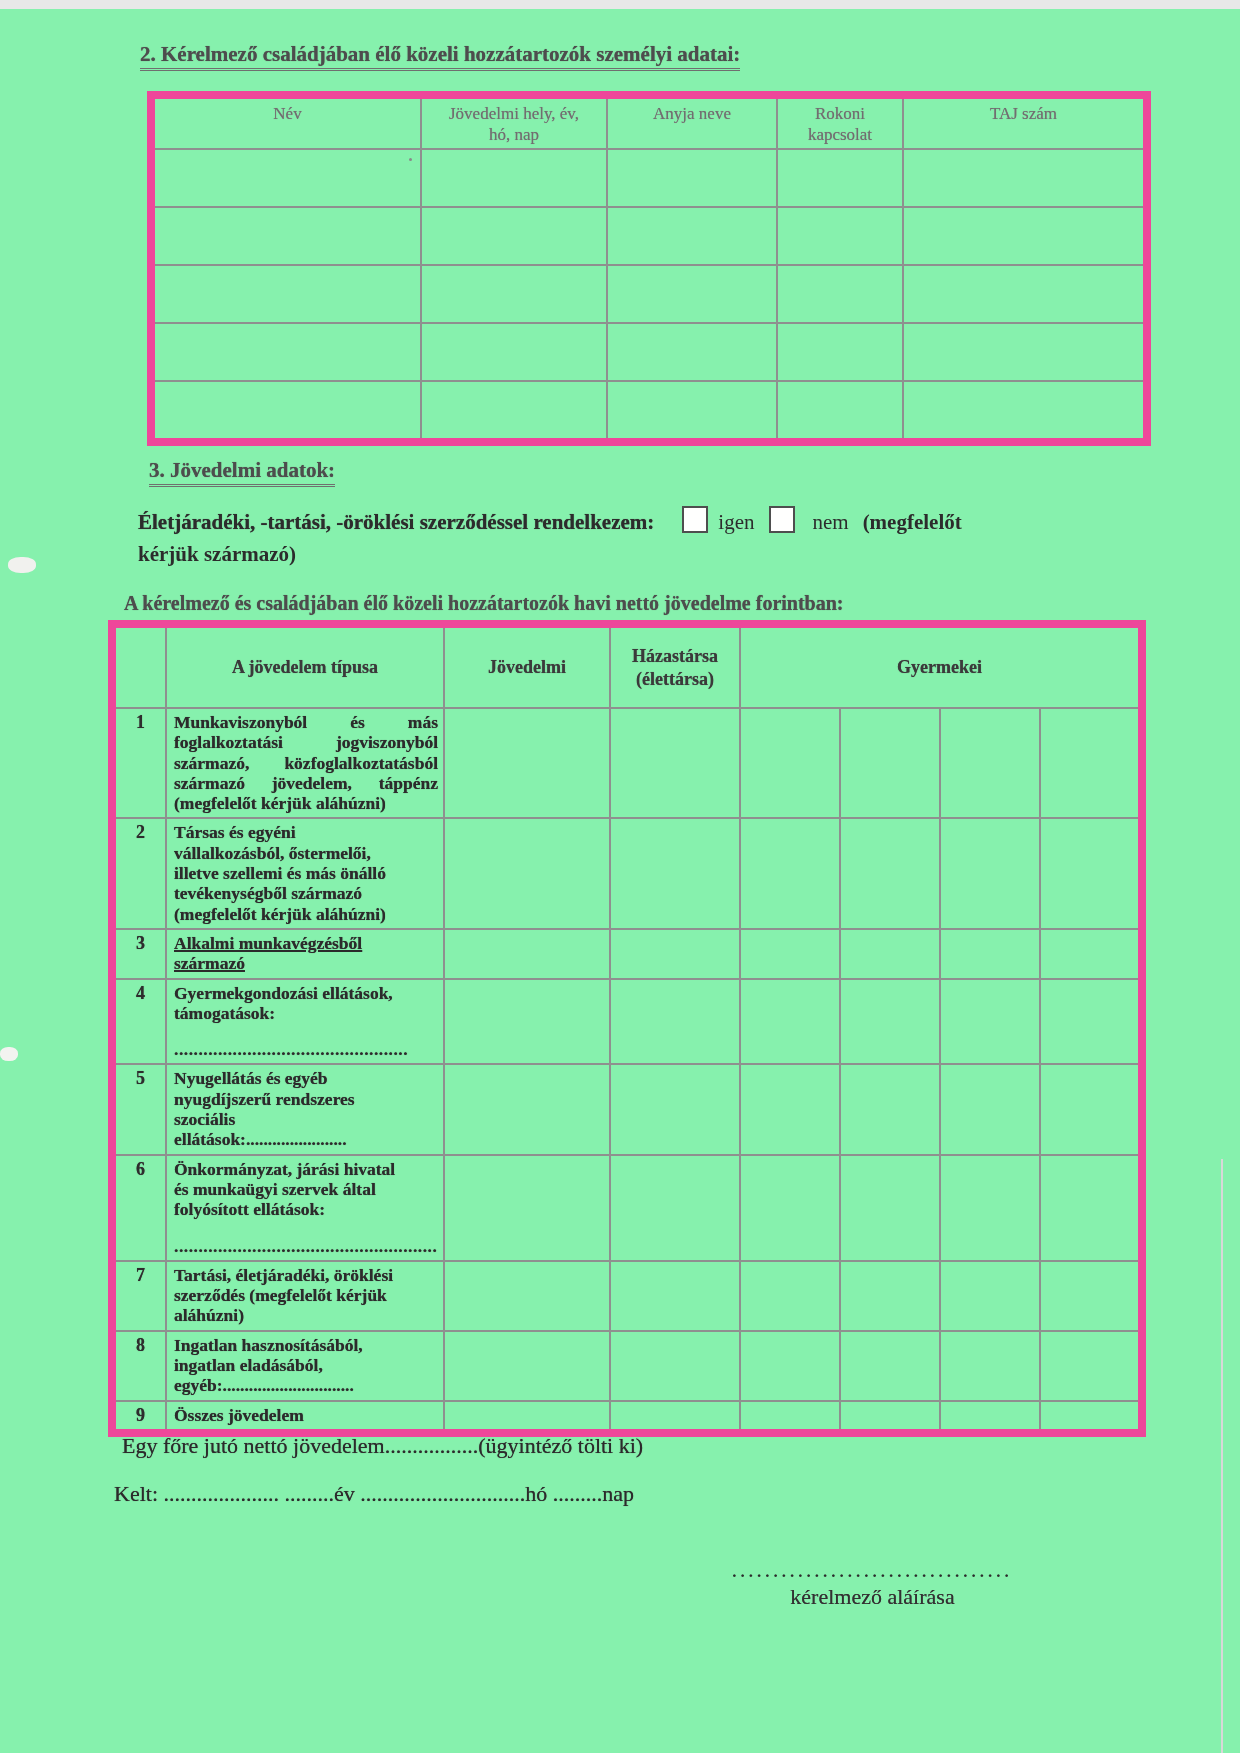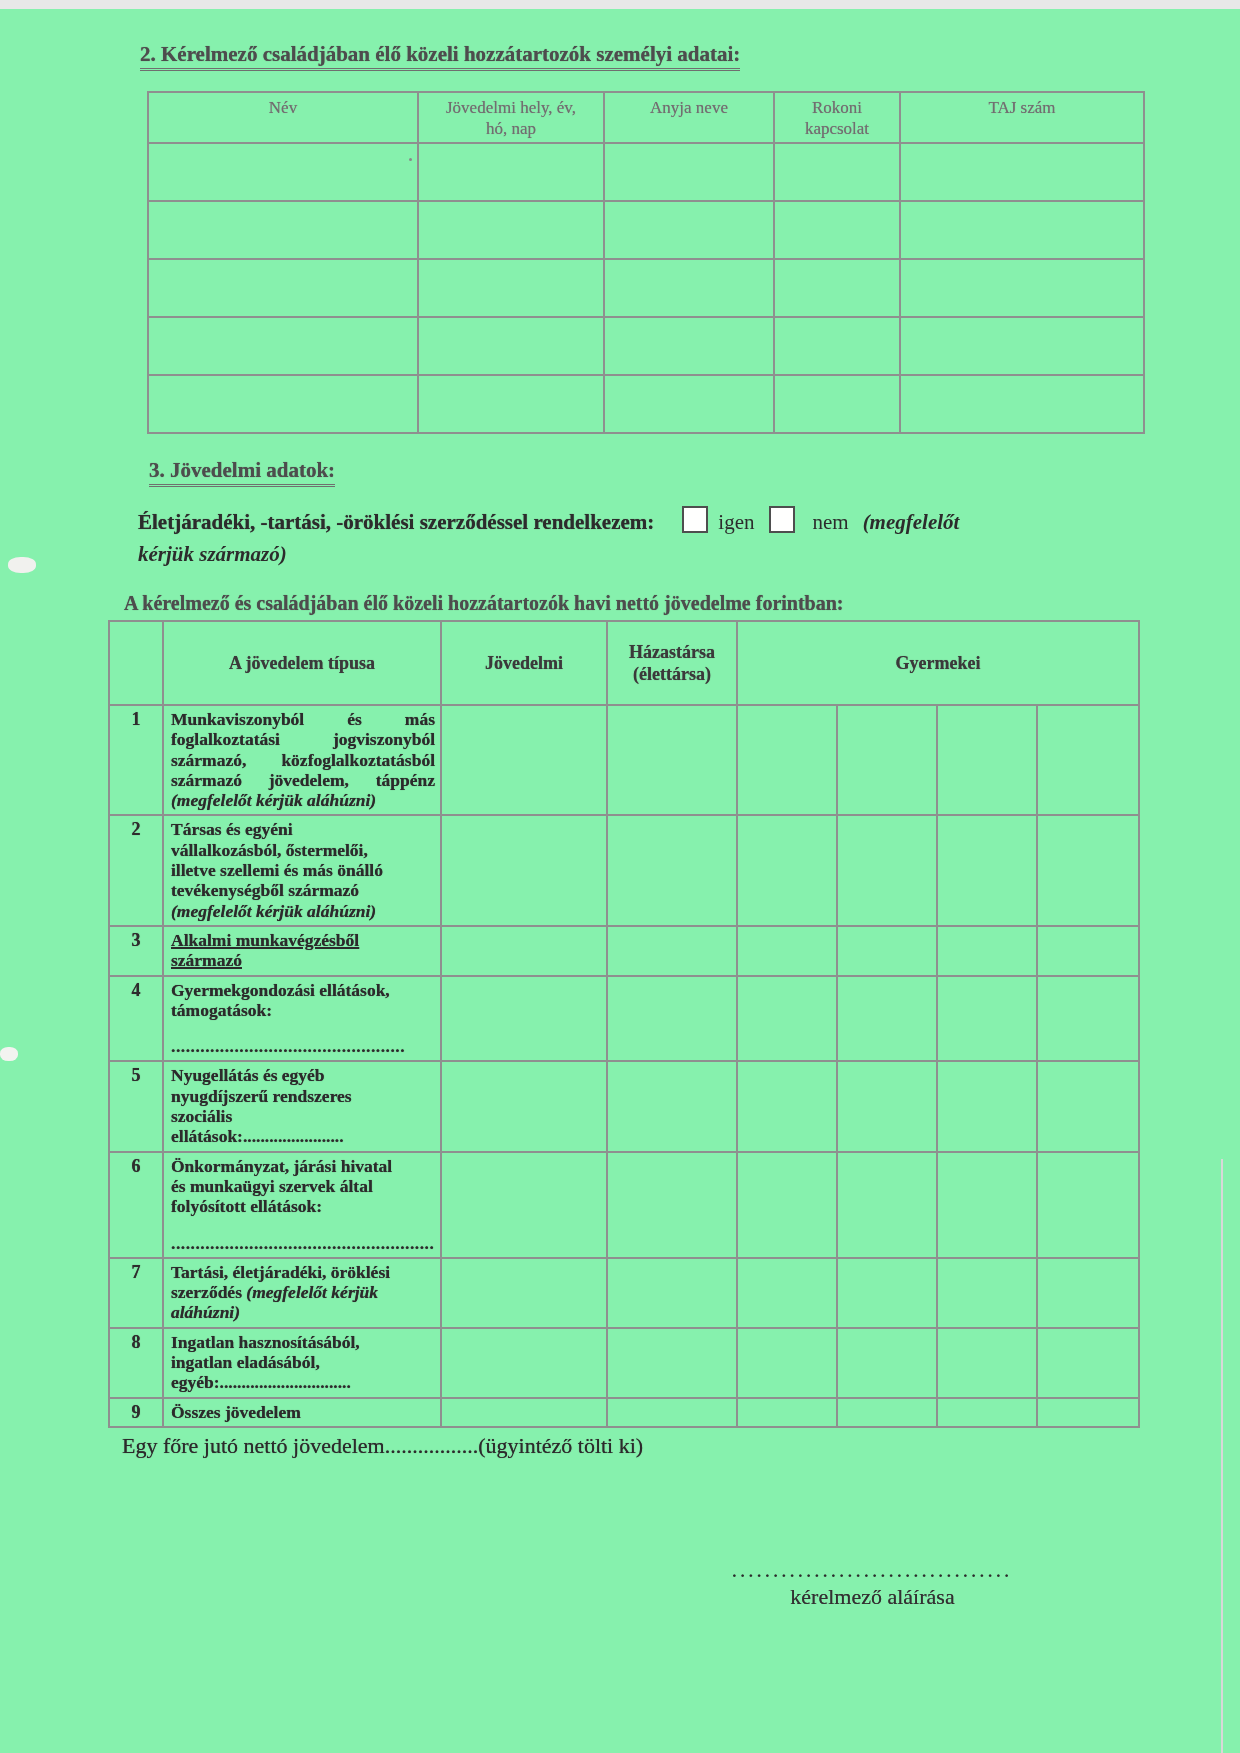--- a/index.html
+++ b/index.html
@@ -7,35 +7,35 @@
     position:relative;
     width:1240px;height:1753px;
     margin:9px auto;
     background:#86efac;
     color:#3a3a3a;
     font-family:"Liberation Serif","DejaVu Serif",serif;
     overflow:hidden;
     filter:blur(0.3px) contrast(1.02);
   }
   .abs{position:absolute;}
-  .it{font-style:italic;}
+  .it{}
 
   
   .sec-title{
     font-weight:bold;
     color:#4e4e4e;
     border-bottom:3px double #6f6f6f;
     padding-bottom:1px;
     display:inline-block;
     text-shadow:0 0 0.8px #5a5a5a;
   }
 
   
   table{border-collapse:collapse;table-layout:fixed;}
-  .t1, .t2{border:2px solid #ec4899;}
+  .t1, .t2{border:8px solid #ec4899;}
   .t1 th,.t1 td,.t2 th,.t2 td{border:2px solid #8f8f8f;}
 
   .t1 th{
     font-weight:normal;color:#6f6f6f;font-size:17px;
     vertical-align:top;text-align:center;
     padding:4px 2px 2px 2px;white-space:pre-line;line-height:1.25;
     text-shadow:0 0 0.7px #8a8a8a;
   }
   .t1 td{height:54px;}
 
@@ -295,20 +295,21 @@
           <td class="val"></td>
           <td class="val"></td>
           <td class="val"></td>
           <td class="val"></td>
         </tr>
       </tbody>
   </table>
 
   <div class="abs foot-line" style="left:122px;top:1424px;">Egy főre jutó nettó jövedelem.................(ügyintéző tölti ki)</div>
 
+  <div class="abs foot-line" style="left:114px;top:1472px;">Kelt: ..................... .........év ..............................hó .........nap</div>
 
   <div class="abs sig-block" style="left:700px;top:1553px;width:345px;">
     <div class="sig-dots">..................................</div>
     <div class="sig-label">kérelmező aláírása</div>
   </div>
 
   <div class="art-vline"></div>
   <div class="smudge sm1"></div>
   <div class="smudge sm2"></div>
   <div class="stray-dot"></div>

